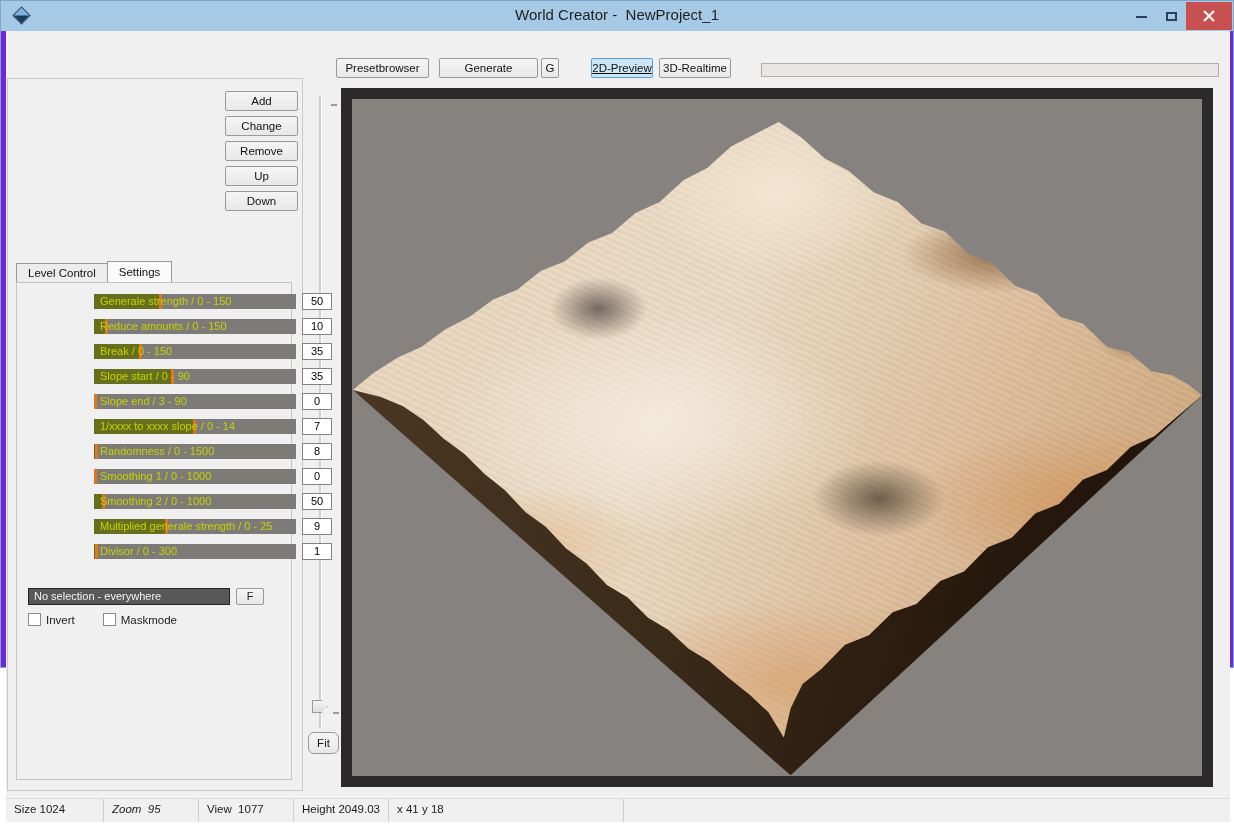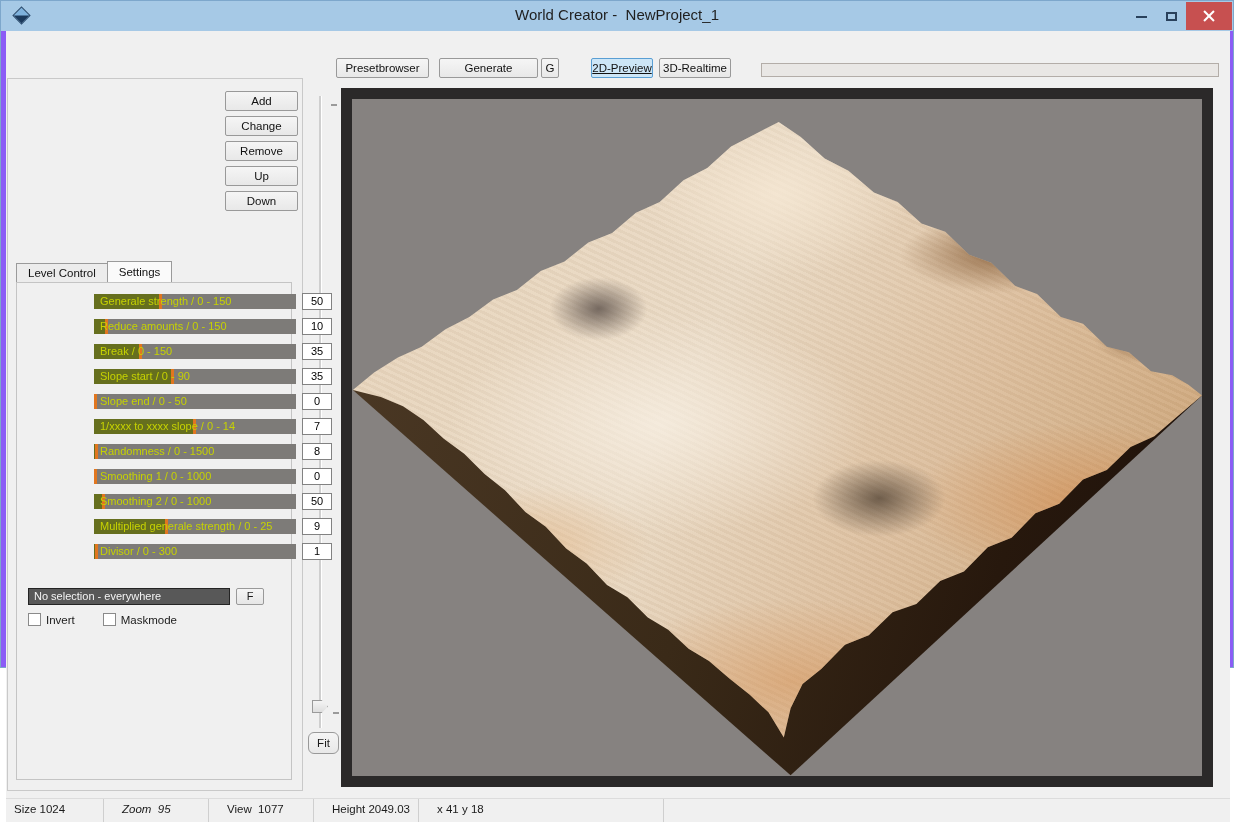--- a/index.html
+++ b/index.html
@@ -1,20 +1,20 @@
 <!DOCTYPE html>
 <html><head>
 <meta charset="utf-8">
 <style>
   * { box-sizing: border-box; margin: 0; padding: 0; }
   html,body { width:1234px; height:826px; overflow:hidden; }
   body { font-family:"Liberation Sans", sans-serif; font-size:12px; color:#1b1b1b; }
 
   .window { position:absolute; inset:0; width:1234px; height:668px;
-    background:#8b5cf6; border:1px solid #7da7cc;padding-left:44px; }
+    background:#6d28d9; border:1px solid #7da7cc;padding-left:44px; }
 
   
   .titlebar { position:absolute; left:0; top:0; width:100%; height:30px; background:#a6c9e6; }
   .app-icon { position:absolute; left:14px; top:8px; width:13px; height:13px;
     transform:rotate(45deg);
     background:linear-gradient(135deg,#7fb2dd 0 48%, #1c3a5c 52% 100%);
     border:1px solid #2a4a6d; }
   .title { position:absolute; left:0; top:5px; width:100%; text-align:center;
     font-size:15px; color:#1f1f1f; white-space:pre; }
   .caption-controls { position:absolute; right:1px; top:1px; height:28px; display:flex; align-items:stretch; }
@@ -109,21 +109,21 @@
       radial-gradient(ellipse 260px 110px at 52% 86%, rgba(213,146,86,.5), transparent 75%),
       radial-gradient(ellipse 150px 80px at 22% 66%, rgba(224,172,118,.45), transparent 75%),
       radial-gradient(ellipse 280px 150px at 36% 48%, rgba(248,240,228,.75), transparent 75%),
       radial-gradient(ellipse 180px 110px at 50% 14%, rgba(246,232,212,.8), transparent 75%),
       repeating-linear-gradient(25deg, rgba(120,90,60,.05) 0 3px, rgba(255,255,255,.04) 3px 6px),
       linear-gradient(118deg,#e7d3ba,#eadbc6 40%,#ddbf9e 65%,#cfa97e 85%,#bf9468);
     clip-path:polygon(50.2% 3.4%,52.8% 5.6%,55.6% 8.8%,58.4% 10.6%,61.4% 13.8%,64.2% 15.2%,67% 18.4%,69.8% 19.6%,72.6% 23%,75.2% 24.2%,78% 27.6%,80.6% 28.8%,83.4% 32.2%,86% 33.2%,88.8% 36.6%,91.4% 37.4%,94% 40.2%,96.5% 40.8%,98.4% 42.2%,100% 43.8%,97.2% 46.8%,94.4% 49.8%,91.6% 51.4%,88.8% 54.8%,86% 56.2%,83.2% 59.8%,80.4% 61.2%,77.6% 64.8%,74.8% 66.2%,72% 69.8%,69.2% 71.2%,66.4% 74.6%,63.6% 75.8%,60.8% 79.2%,58% 80.6%,55.2% 84.2%,53% 86.4%,51.6% 90%,50.8% 94.3%,49% 90.6%,46.8% 88%,44.4% 85.6%,42% 83%,39.6% 81.2%,37.2% 78.4%,34.8% 76.6%,32.4% 73.6%,30% 71.8%,27.6% 68.6%,25.2% 66.4%,22.8% 63.2%,20.4% 61%,18% 57.8%,15.6% 55.4%,13.2% 52.4%,10.8% 50.2%,8.4% 47.4%,6% 45.4%,3.4% 44%,0.1% 43%,2.6% 40.4%,5.4% 38.2%,8.2% 36.6%,11% 34%,13.8% 32.2%,16.6% 29.6%,19.4% 28.2%,22.2% 25.4%,25% 24%,27.8% 21.2%,30.6% 19.8%,33.4% 16.8%,36.2% 15.2%,39% 12%,41.8% 10.2%,44.6% 7%,47.4% 5.2%); }
 
   
   .statusbar { position:absolute; left:0; top:767px; width:1224px; height:24px; background:#f0f0f0;
-    border-top:1px solid #dcdcdc; display:flex;gap:10px; }
+    border-top:1px solid #dcdcdc; display:flex; }
   .sseg { height:100%; border-right:1px solid #cfcfcf; padding:4px 0 0 8px; font-size:11.5px; white-space:pre; color:#1b1b1b; }
   .sseg:nth-child(1){ width:98px; } .sseg:nth-child(2){ width:95px;font-style:italic; } .sseg:nth-child(3){ width:95px; }
   .sseg:nth-child(4){ width:95px; } .sseg:nth-child(5){ width:235px; } .sseg:nth-child(6){ flex:1; border-right:none; }
 
   
   .tbtn:nth-child(1){ left:0; width:93px; } .tbtn:nth-child(2){ left:103px; width:99px; }
   .tbtn:nth-child(3){ left:205px; width:18px; } .tbtn:nth-child(4){ left:255px; width:62px; }
   .tbtn:nth-child(5){ left:323px; width:72px; }
 </style>
 </head>
@@ -196,21 +196,21 @@
                 <div class="sfill" style="width: 38.8889%;"></div>
                 <div class="smark" style="left: calc(38.8889% - 2px);"></div>
                 <div class="slabel">Slope start / 0 - 90</div>
               </div>
               <div class="sval">35</div>
             </div>
             <div class="srow">
               <div class="sbar">
                 <div class="sfill" style="width: 0%;"></div>
                 <div class="smark" style="left: calc(0% + 0px);"></div>
-                <div class="slabel">Slope end / 0 - 50</div>
+                <div class="slabel">Slope end / 3 - 90</div>
               </div>
               <div class="sval">0</div>
             </div>
             <div class="srow">
               <div class="sbar">
                 <div class="sfill" style="width: 50%;"></div>
                 <div class="smark" style="left: calc(50% - 2px);"></div>
                 <div class="slabel">1/xxxx to xxxx slope / 0 - 14</div>
               </div>
               <div class="sval">7</div>

